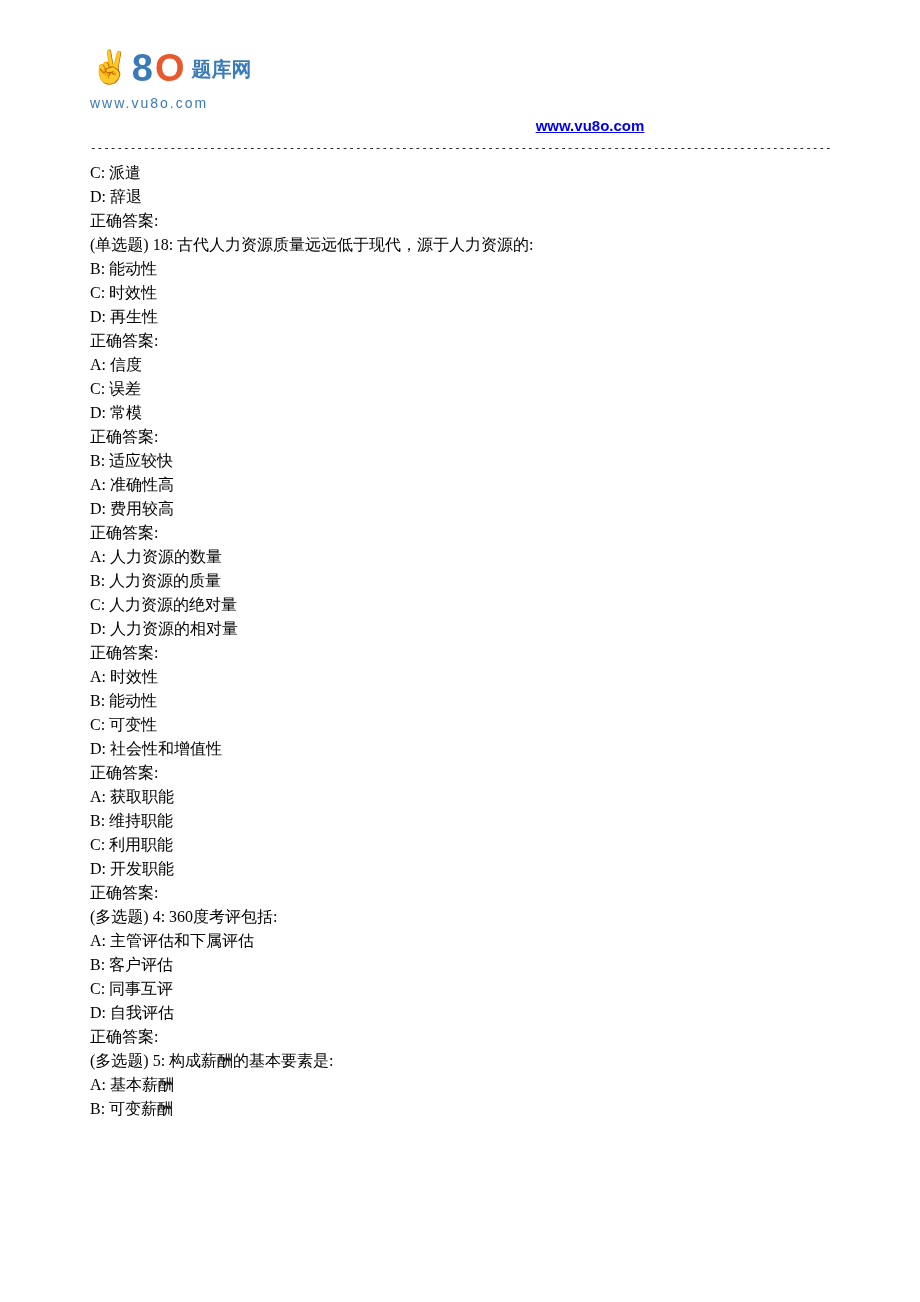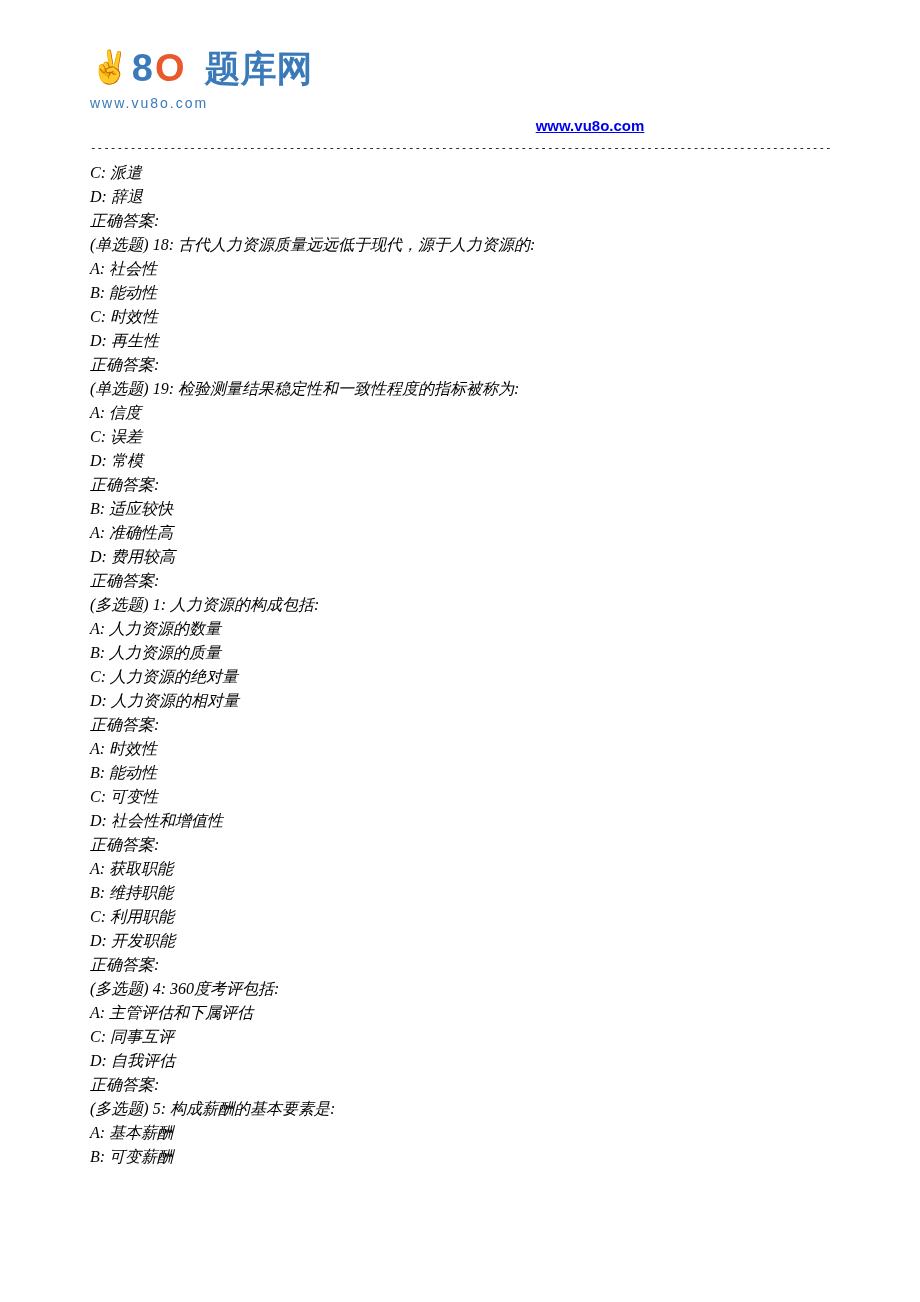--- a/index.html
+++ b/index.html
@@ -40,24 +40,24 @@
       font-family: Arial, sans-serif;
     }
     .zero {
       color: #e85a2c;
       font-size: 38px;
       font-weight: bold;
       font-family: Arial, sans-serif;
     }
     .chinese-logo {
       color: #3a7ab8;
-      font-size: 36px;
+      font-size: 20px;
       font-weight: bold;
       font-family: "SimHei", "黑体", sans-serif;
-      margin-left: 18px;
+      margin-left: 5px;
     }
     .logo-url {
       color: #3a7ab8;
       font-size: 14px;
       letter-spacing: 2px;
       font-family: Arial, sans-serif;
       margin-top: -4px;
     }
     .url-line {
       text-align: center;
@@ -76,21 +76,20 @@
       letter-spacing: 0;
       white-space: nowrap;
       overflow: hidden;
       margin: 2px 0 4px 0;
     }
     .content {
       font-family: "SimSun", "宋体", serif;
     }
     .line {
       white-space: pre-wrap;
-      font-style: italic;
     }
   </style>
 </head>
 <body>
 
 <div class="header">
   <div class="logo-area">
     <div class="logo-text">
       <div class="logo-top">
         <span class="hand-icon">✌</span>
@@ -105,51 +104,49 @@
     <a class="url-link">www.vu8o.com</a>
   </div>
   <div class="divider">-----------------------------------------------------------------------------------------------------------------------------</div>
 </div>
 
 <div class="content" id="content">
 <div class="line">C: 派遣</div>
     <div class="line">D: 辞退</div>
     <div class="line">正确答案:</div>
     <div class="line">(单选题) 18: 古代人力资源质量远远低于现代，源于人力资源的:</div>
-    <div class="line">A: 社会性</div>
     <div class="line">B: 能动性</div>
     <div class="line">C: 时效性</div>
     <div class="line">D: 再生性</div>
     <div class="line">正确答案:</div>
-    <div class="line">(单选题) 19: 检验测量结果稳定性和一致性程度的指标被称为:</div>
     <div class="line">A: 信度</div>
     <div class="line">C: 误差</div>
     <div class="line">D: 常模</div>
     <div class="line">正确答案:</div>
     <div class="line">B: 适应较快</div>
     <div class="line">A: 准确性高</div>
     <div class="line">D: 费用较高</div>
     <div class="line">正确答案:</div>
-    <div class="line">(多选题) 1: 人力资源的构成包括:</div>
     <div class="line">A: 人力资源的数量</div>
     <div class="line">B: 人力资源的质量</div>
     <div class="line">C: 人力资源的绝对量</div>
     <div class="line">D: 人力资源的相对量</div>
     <div class="line">正确答案:</div>
     <div class="line">A: 时效性</div>
     <div class="line">B: 能动性</div>
     <div class="line">C: 可变性</div>
     <div class="line">D: 社会性和增值性</div>
     <div class="line">正确答案:</div>
     <div class="line">A: 获取职能</div>
     <div class="line">B: 维持职能</div>
     <div class="line">C: 利用职能</div>
     <div class="line">D: 开发职能</div>
     <div class="line">正确答案:</div>
     <div class="line">(多选题) 4: 360度考评包括:</div>
     <div class="line">A: 主管评估和下属评估</div>
+    <div class="line">B: 客户评估</div>
     <div class="line">C: 同事互评</div>
     <div class="line">D: 自我评估</div>
     <div class="line">正确答案:</div>
     <div class="line">(多选题) 5: 构成薪酬的基本要素是:</div>
     <div class="line">A: 基本薪酬</div>
     <div class="line">B: 可变薪酬</div>
   </div>
 
 </body></html>

